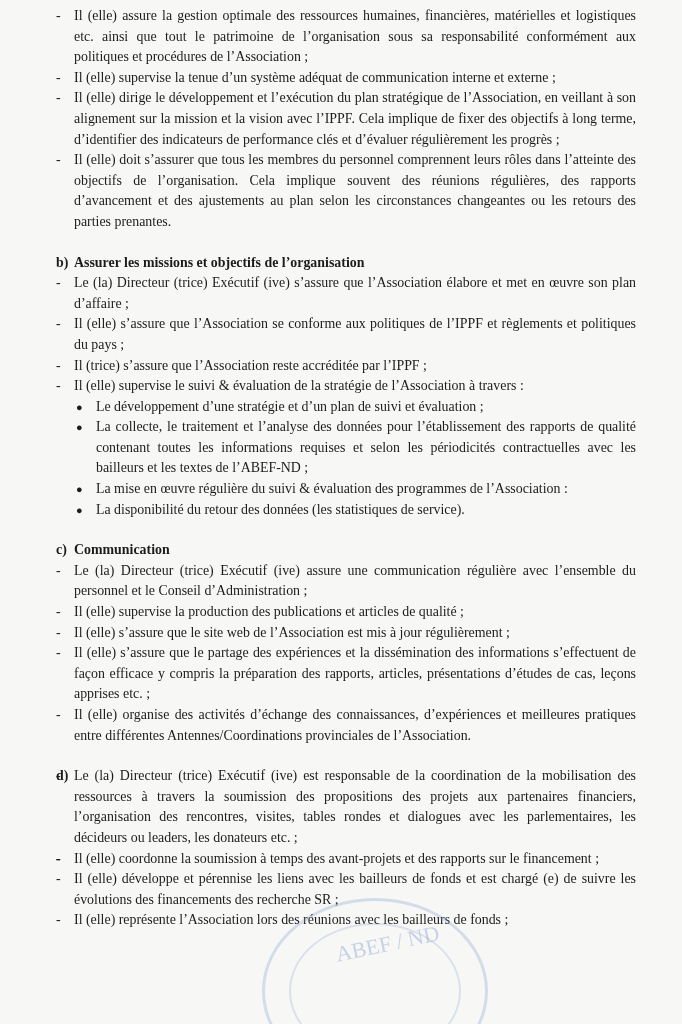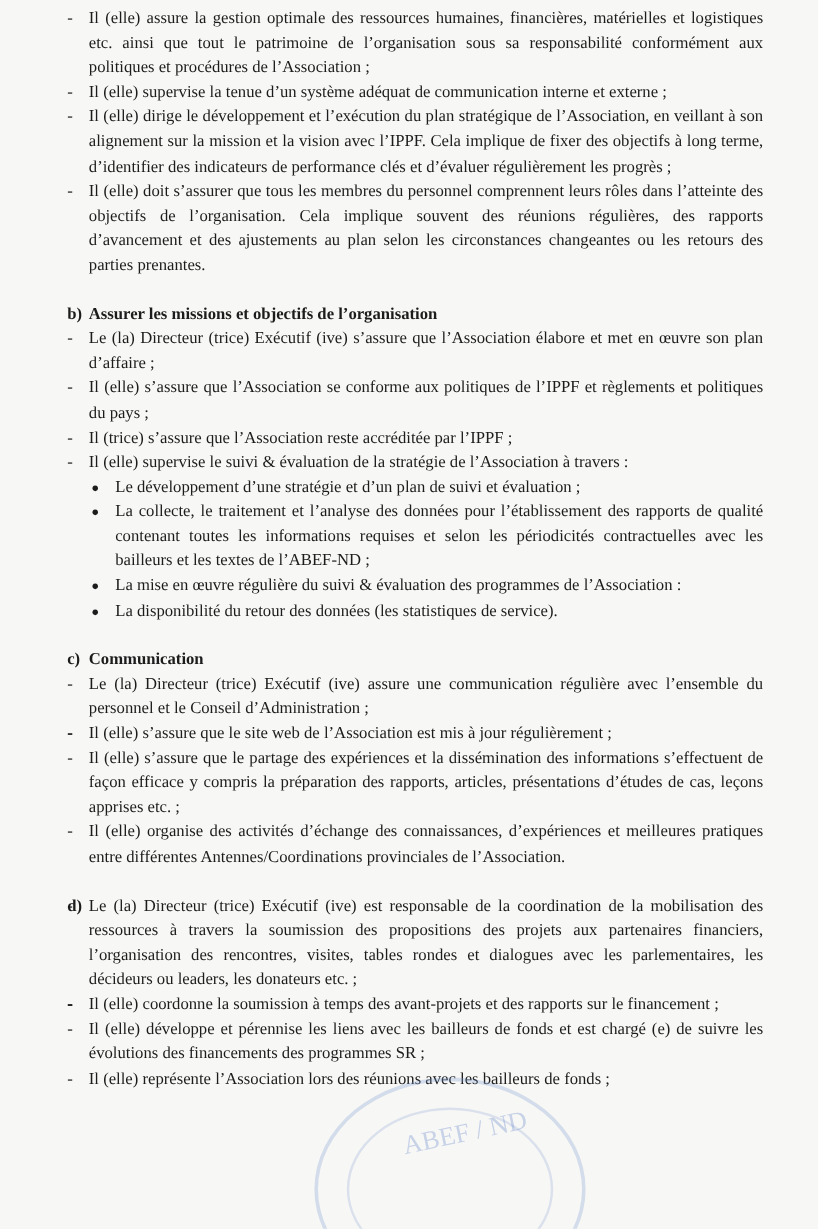--- a/index.html
+++ b/index.html
@@ -87,33 +87,33 @@
       <div class="dash-item"><span class="dash">-</span><span>Il (elle) supervise le suivi &amp; évaluation de la stratégie de l’Association à travers :</span></div>
       <div class="bullet-item"><span class="bullet">●</span><span>Le développement d’une stratégie et d’un plan de suivi et évaluation ;</span></div>
       <div class="bullet-item"><span class="bullet">●</span><span>La collecte, le traitement et l’analyse des données pour l’établissement des rapports de qualité contenant toutes les informations requises et selon les périodicités contractuelles avec les bailleurs et les textes de l’ABEF-ND ;</span></div>
       <div class="bullet-item"><span class="bullet">●</span><span>La mise en œuvre régulière du suivi &amp; évaluation des programmes de l’Association :</span></div>
       <div class="bullet-item"><span class="bullet">●</span><span>La disponibilité du retour des données (les statistiques de service).</span></div>
     </div>
 
     <div>
       <div class="section-head"><span class="section-letter">c)</span><span>Communication</span></div>
       <div class="dash-item"><span class="dash">-</span><span>Le (la) Directeur (trice) Exécutif (ive) assure une communication régulière avec l’ensemble du personnel et le Conseil d’Administration ;</span></div>
-      <div class="dash-item"><span class="dash">-</span></div>
+      <div class="dash-item"><span class="dash">-</span><span>Il (elle) supervise la production des publications et articles de qualité ;</span></div>
       <div class="dash-item"><span class="dash">-</span><span>Il (elle) s’assure que le site web de l’Association est mis à jour régulièrement ;</span></div>
       <div class="dash-item"><span class="dash">-</span><span>Il (elle) s’assure que le partage des expériences et la dissémination des informations s’effectuent de façon efficace y compris la préparation des rapports, articles, présentations d’études de cas, leçons apprises etc. ;</span></div>
       <div class="dash-item"><span class="dash">-</span><span>Il (elle) organise des activités d’échange des connaissances, d’expériences et meilleures pratiques entre différentes Antennes/Coordinations provinciales de l’Association.</span></div>
     </div>
 
     <div>
       <div class="section-head"><span class="section-letter">d)</span></div>
       <div class="dash-item"><span class="dash">-</span><span>Le (la) Directeur (trice) Exécutif (ive) est responsable de la coordination de la mobilisation des ressources à travers la soumission des propositions des projets aux partenaires financiers, l’organisation des rencontres, visites, tables rondes et dialogues avec les parlementaires, les décideurs ou leaders, les donateurs etc. ;</span></div>
       <div class="dash-item"><span class="dash">-</span></div>
       <div class="dash-item"><span class="dash">-</span></div>
       <div class="dash-item"><span class="dash">-</span><span>Il (elle) coordonne la soumission à temps des avant-projets et des rapports sur le financement ;</span></div>
-      <div class="dash-item"><span class="dash">-</span><span>Il (elle) développe et pérennise les liens avec les bailleurs de fonds et est chargé (e) de suivre les évolutions des financements des programmes SR ;</span></div>
+      <div class="dash-item"><span class="dash">-</span><span>Il (elle) développe et pérennise les liens avec les bailleurs de fonds et est chargé (e) de suivre les évolutions des financements des recherche SR ;</span></div>
       <div class="dash-item"><span class="dash">-</span><span>Il (elle) représente l’Association lors des réunions avec les bailleurs de fonds ;</span></div>
     </div>
   </div>
 
   <div class="stamp">
     <div class="stamp-inner"></div>
     <div class="stamp-text">ABEF / ND</div>
   </div>
 </div>
 

